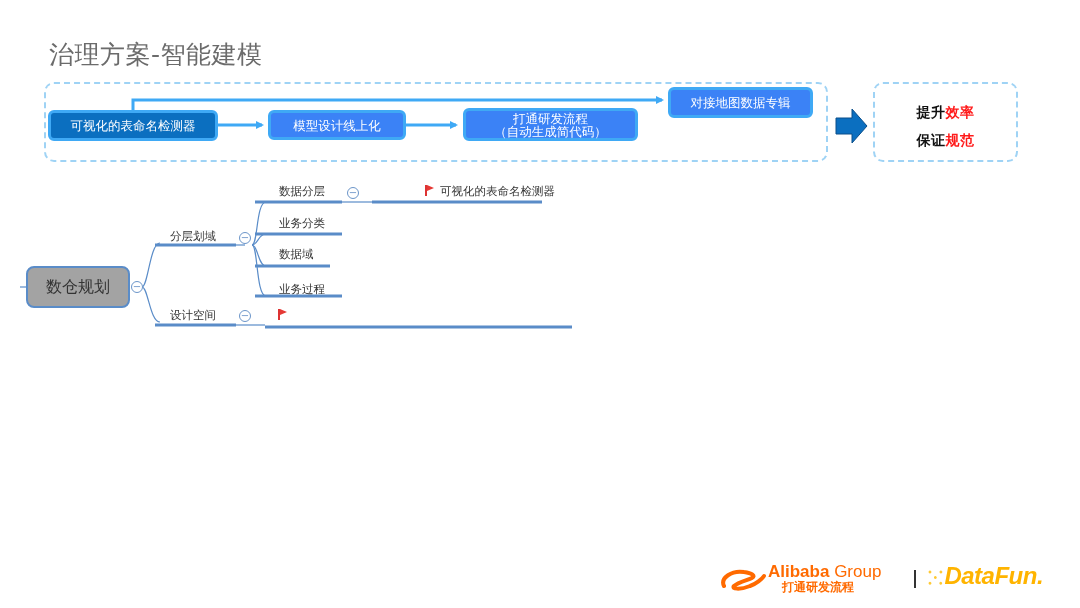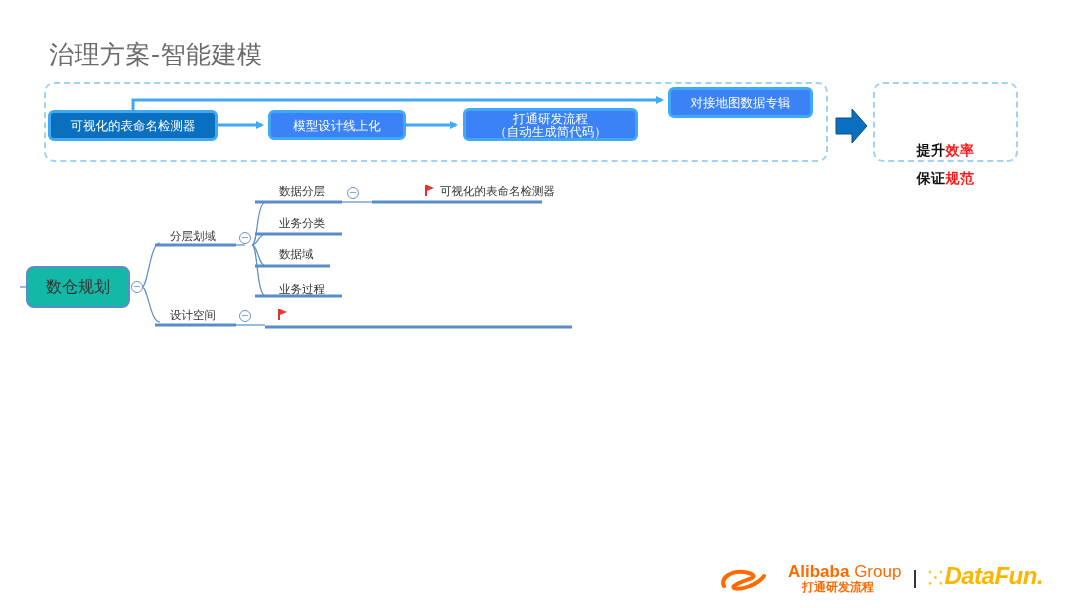--- a/index.html
+++ b/index.html
@@ -11,35 +11,35 @@
 
   .dash-box { border: 2px dashed #9fd3f5; border-radius: 10px; }
   .outer-flow { left: 44px; top: 82px; width: 784px; height: 80px; }
   .result-box { left: 873px; top: 82px; width: 145px; height: 80px; }
 
   .flow-node { display: flex; align-items: center; justify-content: center; text-align: center;
     color: #ffffff; font-size: 12.5px; line-height: 13px; border: 3px solid #3fa9f5; border-radius: 6px; white-space: nowrap; }
   .node-blue { background: #0b6fc0; }
   .node-gray { background: #3b82f6; }
 
-  .result-line { width: 145px; text-align: center; font-size: 14px; font-weight: bold; color: #111; letter-spacing: 0.5px; margin-top: 38px; }
+  .result-line { width: 145px; text-align: center; font-size: 14px; font-weight: bold; color: #111; letter-spacing: 0.5px; }
   .accent { color: #ff1a1a; }
 
-  .root-node { left: 26px; top: 266px; width: 104px; height: 42px; background: #14b8a6; border: 2px solid #5a8cc8;
+  .root-node { left: 26px; top: 266px; width: 104px; height: 42px; background: #a3a3a3; border: 2px solid #5a8cc8;
     border-radius: 8px; display: flex; align-items: center; justify-content: center; font-size: 16px; color: #333; }
 
   .mm-label { font-size: 11.5px; color: #333; white-space: nowrap; text-align: center; }
   .collapse { width: 12px; height: 12px; border: 1.2px solid #6b95c9; border-radius: 50%; background: #fff;
     display: flex; align-items: center; justify-content: center; font-size: 10px; line-height: 10px; color: #6b95c9; }
   .flag { display: inline-block; width: 9px; height: 11px; position: relative; margin-right: 6px; vertical-align: -1px; }
   .flag::before { content: ""; position: absolute; left: 0; top: 0; width: 1.5px; height: 11px; background: #d33; }
   .flag::after { content: ""; position: absolute; left: 1.5px; top: 0; width: 0; height: 0;
     border-left: 7px solid #e53935; border-top: 3.5px solid transparent; border-bottom: 3.5px solid transparent; }
 
-  .logo-alibaba { left: 718px; top: 563px; display: flex; align-items: center; gap: 20px; }
+  .logo-alibaba { left: 718px; top: 563px; display: flex; align-items: center; }
   .ali-text-en { font-size: 17px; font-weight: bold; color: #ff6a00; line-height: 17px; font-family: "Liberation Sans", sans-serif; }
   .ali-text-en .grp { font-weight: normal; }
   .ali-text-cn { font-size: 12px; color: #ff6a00; font-weight: bold; line-height: 14px; padding-left: 14px; }
   .divider { left: 914px; top: 570px; width: 2px; height: 18px; background: #333; }
   .datafun { left: 928px; top: 562px; font-size: 24px; font-weight: bold; font-style: italic; color: #ffb400; font-family: "Liberation Sans", sans-serif; letter-spacing: -0.5px; }
   .datafun .dots { font-size: 18px; color: #ffc933; margin-right: 2px; font-style: normal; }
 </style>
 </head>
 <body>
 

